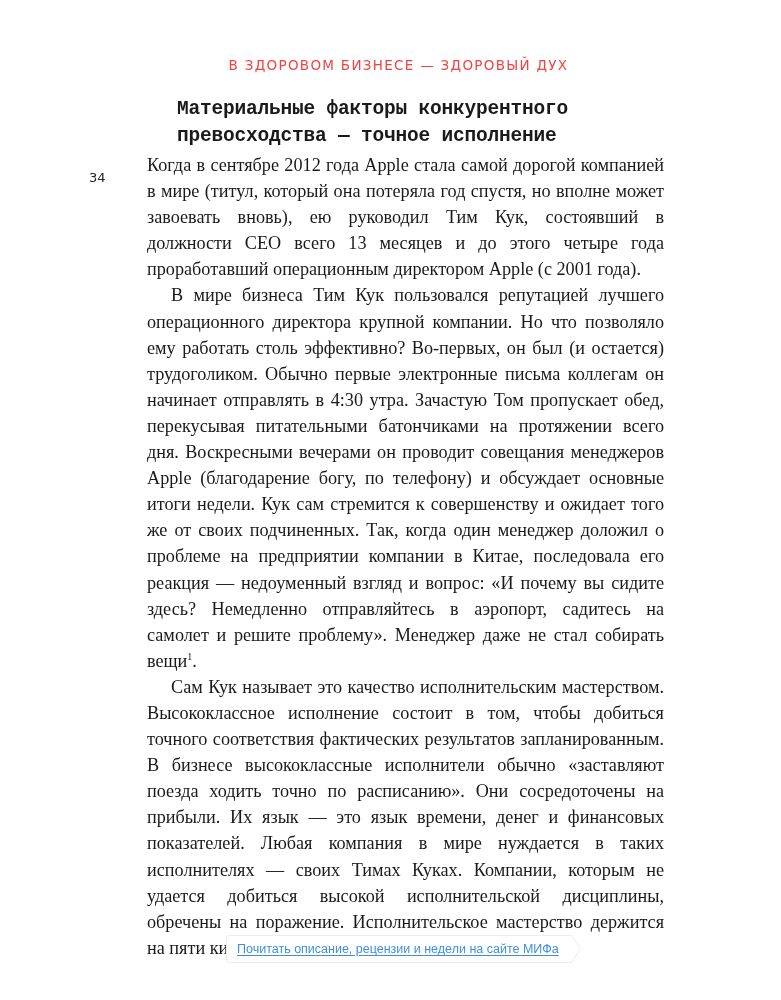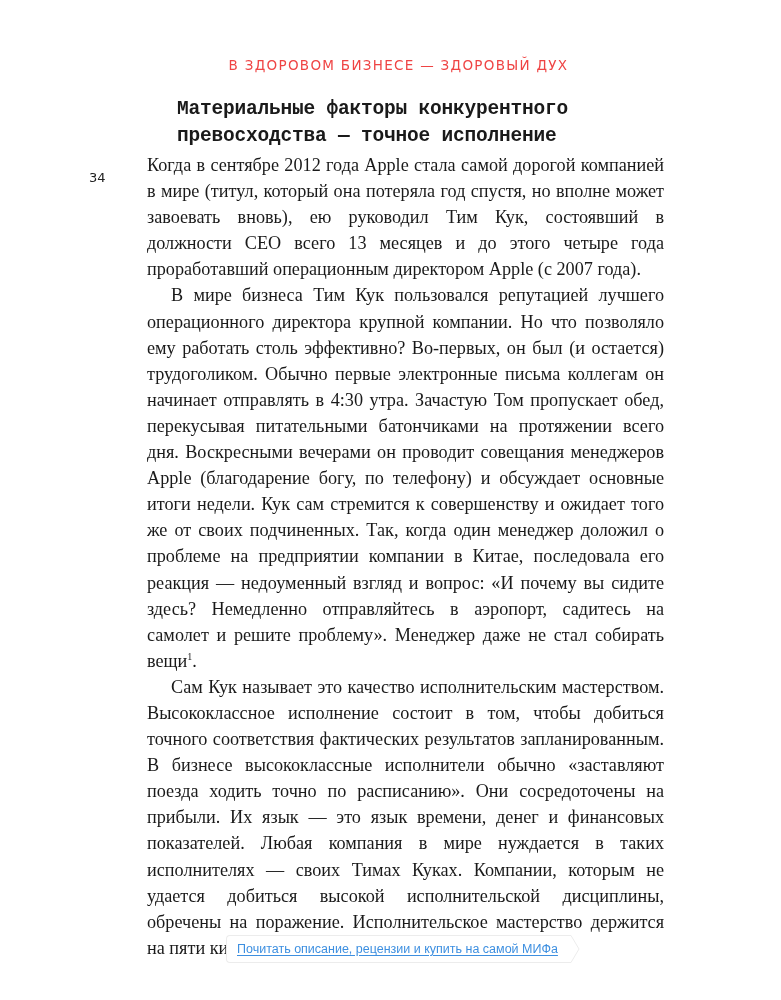--- a/index.html
+++ b/index.html
@@ -110,27 +110,27 @@
 
 <div class="page">
 
   <div class="running-header">В ЗДОРОВОМ БИЗНЕСЕ — ЗДОРОВЫЙ ДУХ</div>
 
   <h2 class="section-title">Материальные факторы конкурентного превосходства — точное исполнение</h2>
 
   <div class="page-number">34</div>
 
   <div class="body-text">
-    <p class="first">Когда в сентябре 2012 года Apple стала самой дорогой компанией в мире (титул, который она потеряла год спустя, но вполне может завоевать вновь), ею руководил Тим Кук, состоявший в должности CEO всего 13 месяцев и до этого четыре года проработавший операционным директором Apple (с 2007 года).</p>
+    <p class="first">Когда в сентябре 2012 года Apple стала самой дорогой компанией в мире (титул, который она потеряла год спустя, но вполне может завоевать вновь), ею руководил Тим Кук, состоявший в должности CEO всего 13 месяцев и до этого четыре года проработавший операционным директором Apple (с 2001 года).</p>
     <p><span>В мире бизнеса Тим Кук пользовался репутацией лучшего операционного директора крупной компании. Но что позволяло ему работать столь эффективно? Во-первых, он был (и остается) трудоголиком. Обычно первые электронные письма коллегам он начинает отправлять в 4:30 утра. Зачастую Том пропускает обед, перекусывая питательными батончиками на протяжении всего дня. Воскресными вечерами он проводит совещания менеджеров Apple (благодарение богу, по телефону) и обсуждает основные итоги недели. Кук сам стремится к совершенству и ожидает того же от своих подчиненных. Так, когда один менеджер доложил о проблеме на предприятии компании в Китае, последовала его реакция — недоуменный взгляд и вопрос: «И почему вы сидите здесь? Немедленно отправляйтесь в аэропорт, садитесь на самолет и решите проблему». Менеджер даже не стал собирать вещи</span><sup>1</sup><span>.</span></p>
     <p>Сам Кук называет это качество исполнительским мастерством. Высококлассное исполнение состоит в том, чтобы добиться точного соответствия фактических результатов запланированным. В бизнесе высококлассные исполнители обычно «заставляют поезда ходить точно по расписанию». Они сосредоточены на прибыли. Их язык — это язык времени, денег и финансовых показателей. Любая компания в мире нуждается в таких исполнителях — своих Тимах Куках. Компании, которым не удается добиться высокой исполнительской дисциплины, обречены на поражение. Исполнительское мастерство держится на пяти китах.</p>
   </div>
 
   <div class="miff-link-wrap">
     <div class="miff-link-box">
-      <a class="miff-link">Почитать описание, рецензии и купить на самой МИФа</a>
+      <a class="miff-link">Почитать описание, рецензии и недели на сайте МИФа</a>
     </div>
     <svg class="miff-arrow-svg" width="12" height="28" viewBox="0 0 12 28">
       <path d="M0 0.5 L3 0.5 L11 14 L3 27.5 L0 27.5" fill="#ffffff" stroke="#ececec" stroke-width="1"></path>
     </svg>
   </div>
 
 </div>
 
 </body></html>

